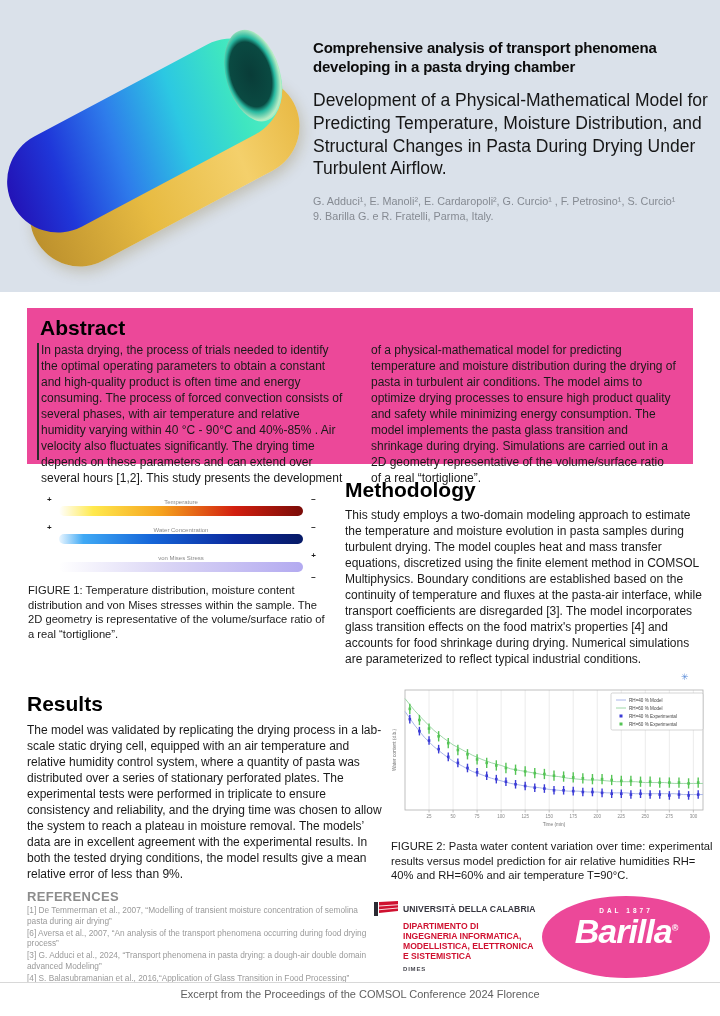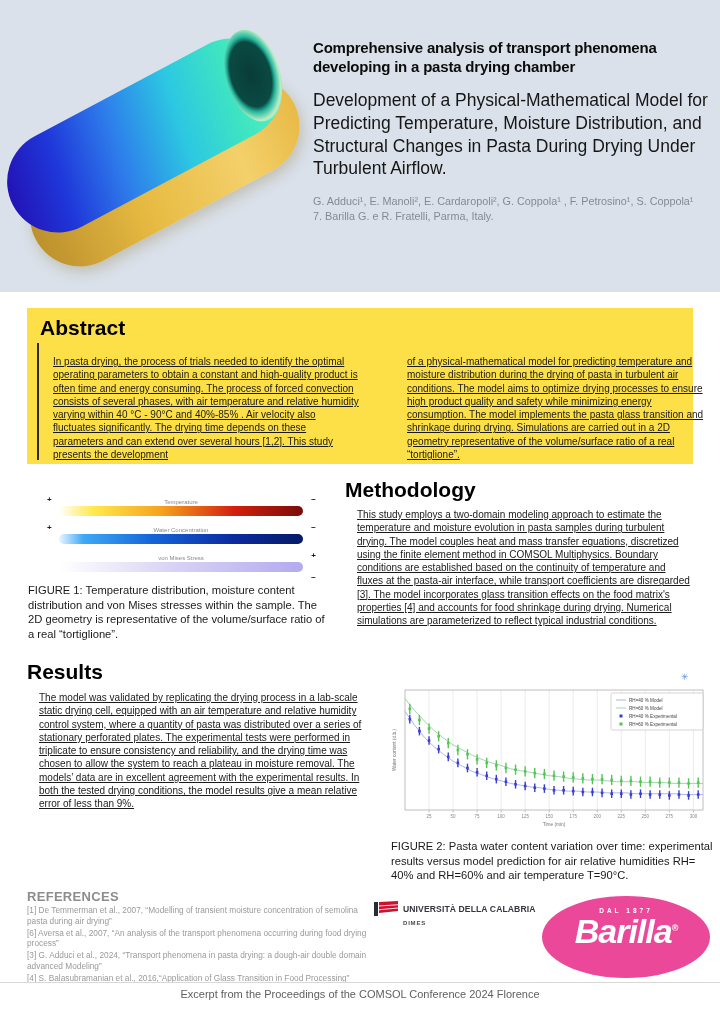--- a/index.html
+++ b/index.html
@@ -20,46 +20,46 @@
   .tube-bottom{position:absolute;left:4px;top:58px;width:292px;height:100px;border-radius:50px;
     background:linear-gradient(95deg,#bb8f2c,#e7bb42 40%,#f4d06b 75%,#e8b944);
     box-shadow:0 6px 14px rgba(120,90,20,.25);}
   .tube-top{position:absolute;left:0;top:16px;width:298px;height:102px;border-radius:51px;
     background:linear-gradient(100deg,#2312b5 2%,#1f37d9 20%,#2e7ceb 40%,#2cc8e2 62%,#3fe6c0 82%,#57f0c4 96%);}
   .tube-cap{position:absolute;left:246px;top:18px;width:54px;height:94px;border-radius:50%;transform:rotate(12deg);
     background:radial-gradient(ellipse at 46% 48%,#093c38 0%,#0a4a42 48%,#27b9a0 56%,#b9ecc4 68%,#57f0c4 82%,#2bbfa6 100%);}
 
   
   h3.sec{font-size:21px;font-weight:700;margin:0;color:#000;}
-  .bodytxt{font-size:10px;line-height:1.33;color:#1a1a1a;margin:12px;text-decoration:underline;}
+  .bodytxt{font-size:12px;line-height:1.33;color:#1a1a1a;margin:0;}
   .caption{font-size:11.2px;line-height:1.3;color:#1a1a1a;margin:0;}
 
   
-  .abstract{position:absolute;left:27px;top:308px;width:666px;height:156px;background:#fde047;}
+  .abstract{position:absolute;left:27px;top:308px;width:666px;height:156px;background:#ec4899;}
   .abstract h3{position:absolute;left:13px;top:8px;}
   .abs-rule{position:absolute;left:10px;top:35px;width:2px;height:117px;background:#2b2b2b;}
   .abs-cols{position:absolute;left:14px;top:35px;display:flex;gap:24px;}
   .abs-cols p{width:306px;}
 
   
   .fig1{position:absolute;left:28px;top:494px;width:306px;}
   #fig1-bars{position:relative;padding-top:5px;}
   .cbar-row{margin-bottom:11px;}
   .cbar-label{text-align:center;font-size:6px;color:#8a8a8a;margin-bottom:1px;}
   .cbar-wrap{position:relative;width:244px;margin:0 auto;}
   .cbar{height:10px;border-radius:5px;}
   .sign{position:absolute;font-size:8px;font-weight:700;color:#1a1a1a;line-height:1;}
   .fig1 .caption{margin-top:8px;width:300px;}
 
   
   .methodology{position:absolute;left:345px;top:478px;width:361px;}
   .methodology p{margin-top:6px;}
 
   
-  .results{position:absolute;left:27px;top:660px;width:356px;}
+  .results{position:absolute;left:27px;top:692px;width:356px;}
   .results p{margin-top:7px;}
 
   
   .fig2{position:absolute;left:391px;top:680px;width:326px;}
   .sparkle{position:absolute;left:290px;top:-8px;font-size:9px;color:#5b8dd9;}
   .fig2 svg{display:block;background:#fff;}
   .fig2 .caption{margin-top:7px;width:322px;}
 
   
   .refs{position:absolute;left:27px;top:889px;width:342px;}
@@ -93,22 +93,22 @@
     <div class="pasta">
       <div class="pasta-rot">
         <div class="tube-bottom"></div>
         <div class="tube-top"></div>
         <div class="tube-cap"></div>
       </div>
     </div>
     <div class="hdr-text">
       <h1>Comprehensive analysis of transport phenomena developing in a pasta drying chamber</h1>
       <h2>Development of a Physical-Mathematical Model for Predicting Temperature, Moisture Distribution, and Structural Changes in Pasta During Drying Under Turbulent Airflow.</h2>
-      <p class="authors">G. Adduci¹, E. Manoli², E. Cardaropoli², G. Coppola¹ , F. Petrosino¹, S. Coppola¹</p>
-      <p class="affil">7. Barilla G. e R. Fratelli, Parma, Italy.</p>
+      <p class="authors">G. Adduci¹, E. Manoli², E. Cardaropoli², G. Curcio¹ , F. Petrosino¹, S. Curcio¹</p>
+      <p class="affil">9. Barilla G. e R. Fratelli, Parma, Italy.</p>
     </div>
   </header>
 
   <section class="abstract">
     <h3 class="sec">Abstract</h3>
     <div class="abs-rule"></div>
     <div class="abs-cols">
       <p class="bodytxt">In pasta drying, the process of trials needed to identify the optimal operating parameters to obtain a constant and high-quality product is often time and energy consuming. The process of forced convection consists of several phases, with air temperature and relative humidity varying within 40 °C - 90°C and 40%-85% . Air velocity also fluctuates significantly. The drying time depends on these parameters and can extend over several hours [1,2]. This study presents the development</p>
       <p class="bodytxt">of a physical-mathematical model for predicting temperature and moisture distribution during the drying of pasta in turbulent air conditions. The model aims to optimize drying processes to ensure high product quality and safety while minimizing energy consumption. The model implements the pasta glass transition and shrinkage during drying. Simulations are carried out in a 2D geometry representative of the volume/surface ratio of a real “tortiglione”.</p>
     </div>
@@ -348,20 +348,26 @@
   <div class="unical">
     <div class="unical-top">
       <svg width="24" height="15">
         <rect x="0" y="1" width="4" height="14" fill="#2b2b33"></rect>
         <path d="M5 1 L24 0 L24 10 L5 12 Z" fill="#cf1130"></path>
         <path d="M5 4.6 L24 3.3 L24 4.3 L5 5.6 Z" fill="#ffffff" opacity="0.85"></path>
         <path d="M5 8.2 L24 6.6 L24 7.6 L5 9.2 Z" fill="#ffffff" opacity="0.85"></path>
       </svg>
       <span class="unical-name">UNIVERSITÀ DELLA CALABRIA</span>
     </div>
+    <div class="unical-dept" id="unical-dept" style="color: rgb(207, 17, 48);">
+        <div>DIPARTIMENTO DI</div>
+        <div>INGEGNERIA INFORMATICA,</div>
+        <div>MODELLISTICA, ELETTRONICA</div>
+        <div>E SISTEMISTICA</div>
+      </div>
     <div class="unical-dimes">DIMES</div>
   </div>
 
   <div class="barilla" style="background: #ec4899;">
     <div class="barilla-dal">DAL 1877</div>
     <div class="barilla-word"><span>Barilla</span><sup>®</sup></div>
   </div>
 
   <div class="footer-line"></div>
   <p class="footer">Excerpt from the Proceedings of the COMSOL Conference 2024 Florence</p>

